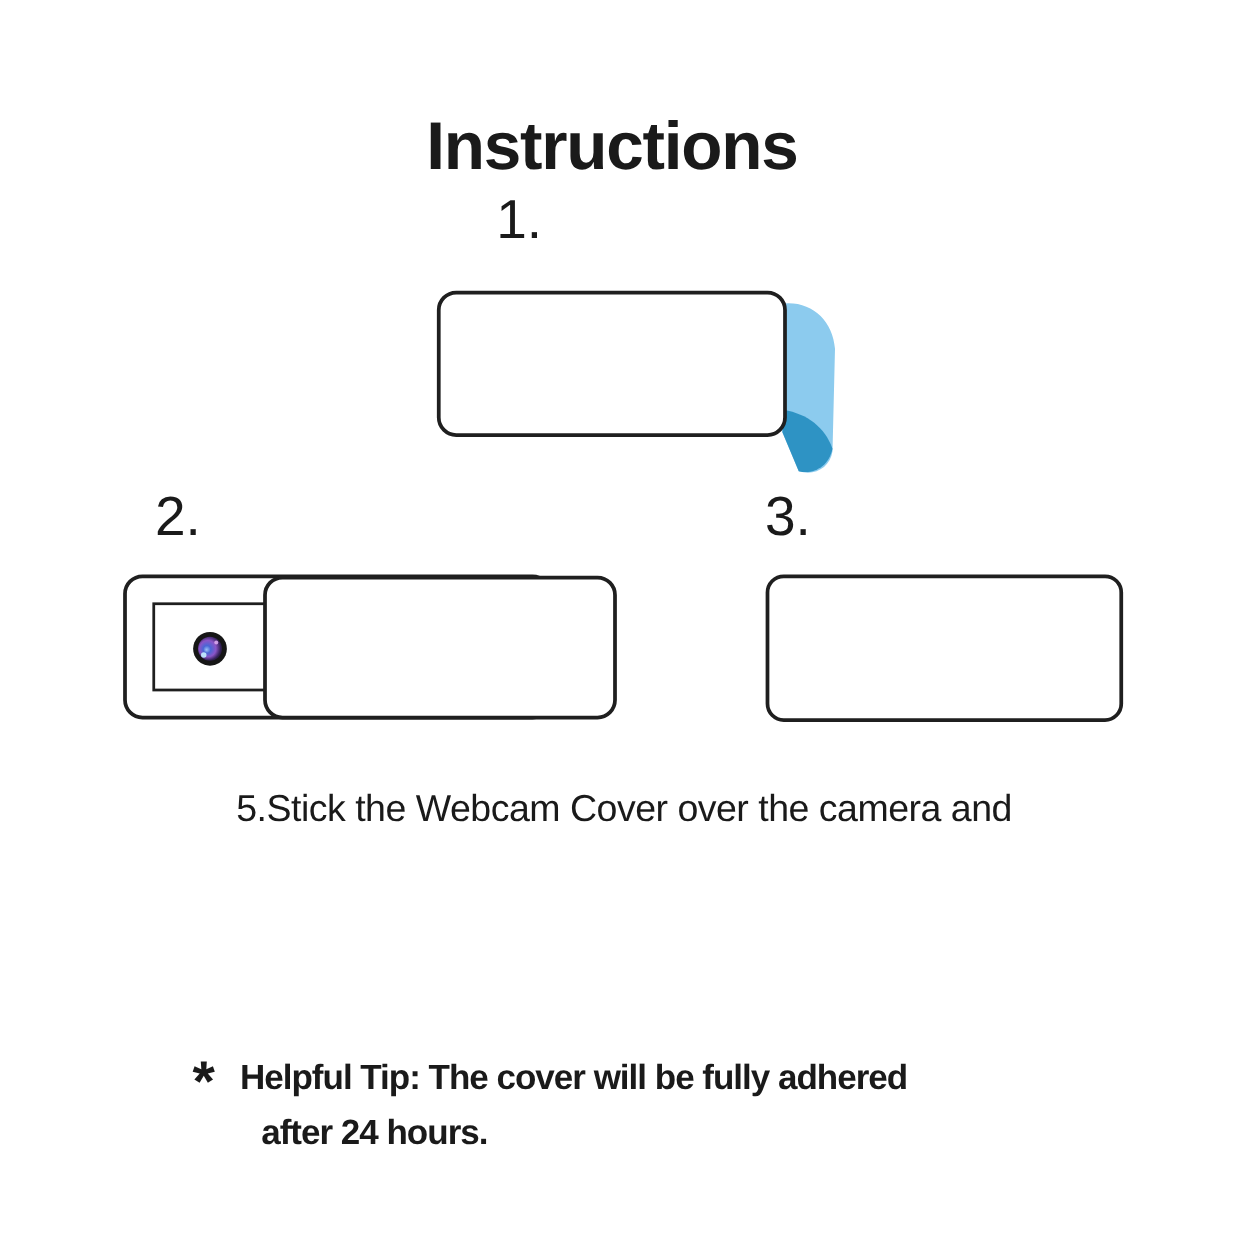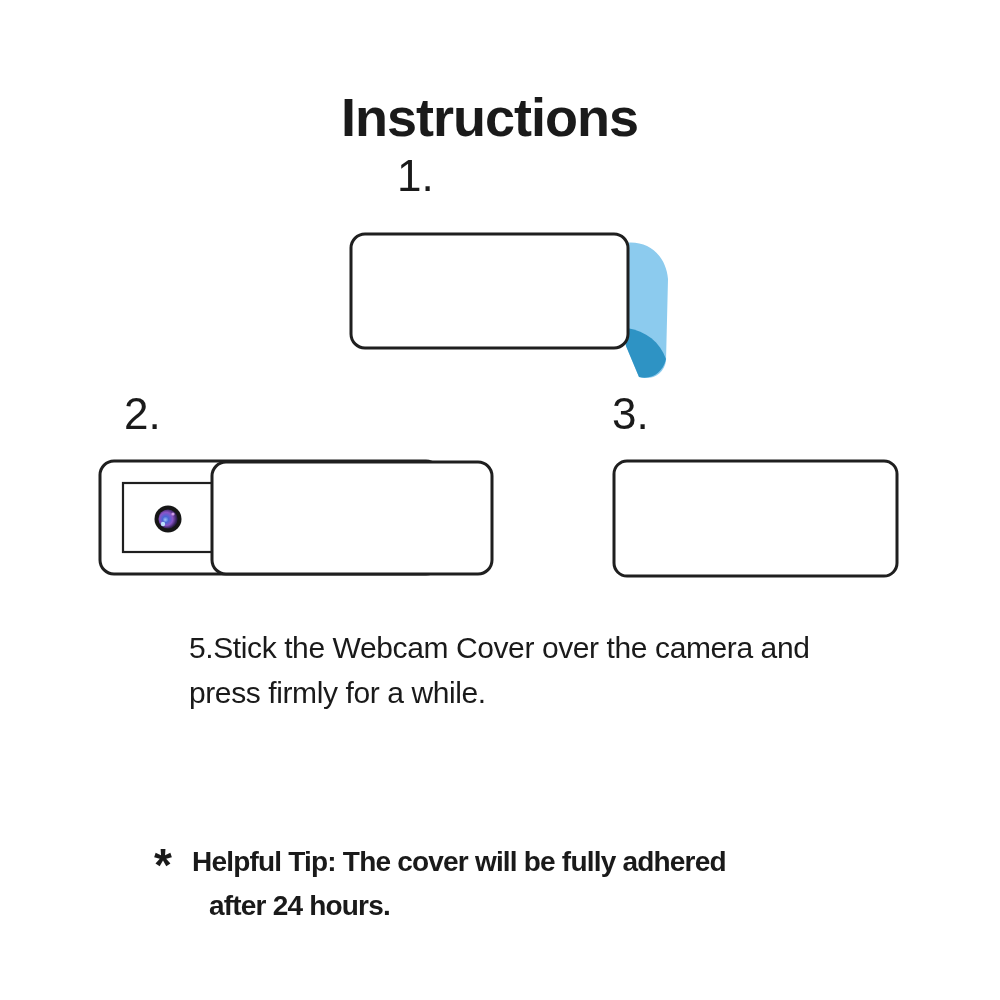--- a/index.html
+++ b/index.html
@@ -72,18 +72,17 @@
   </g>
   <rect x="122" y="12" width="280" height="112" rx="14" fill="#ffffff" stroke-width="3" stroke="#1f1f1f"></rect>
 </svg>
 
 <svg class="abs" id="fig3" width="320" height="140" viewBox="0 0 320 140">
   <rect x="14" y="11" width="283" height="115" rx="13" fill="#ffffff" stroke-width="3" stroke="#1f1f1f"></rect>
 </svg>
 
 <div class="abs body-text">
   <div>5.Stick the Webcam Cover over the camera and</div>
-  <div>press firmly for a while.</div>
 </div>
 
 <div class="abs tip-star">*</div>
 <div class="abs tip-line" id="tip1">Helpful Tip: The cover will be fully adhered</div>
 <div class="abs tip-line" id="tip2">after 24 hours.</div>
 
 </body></html>

